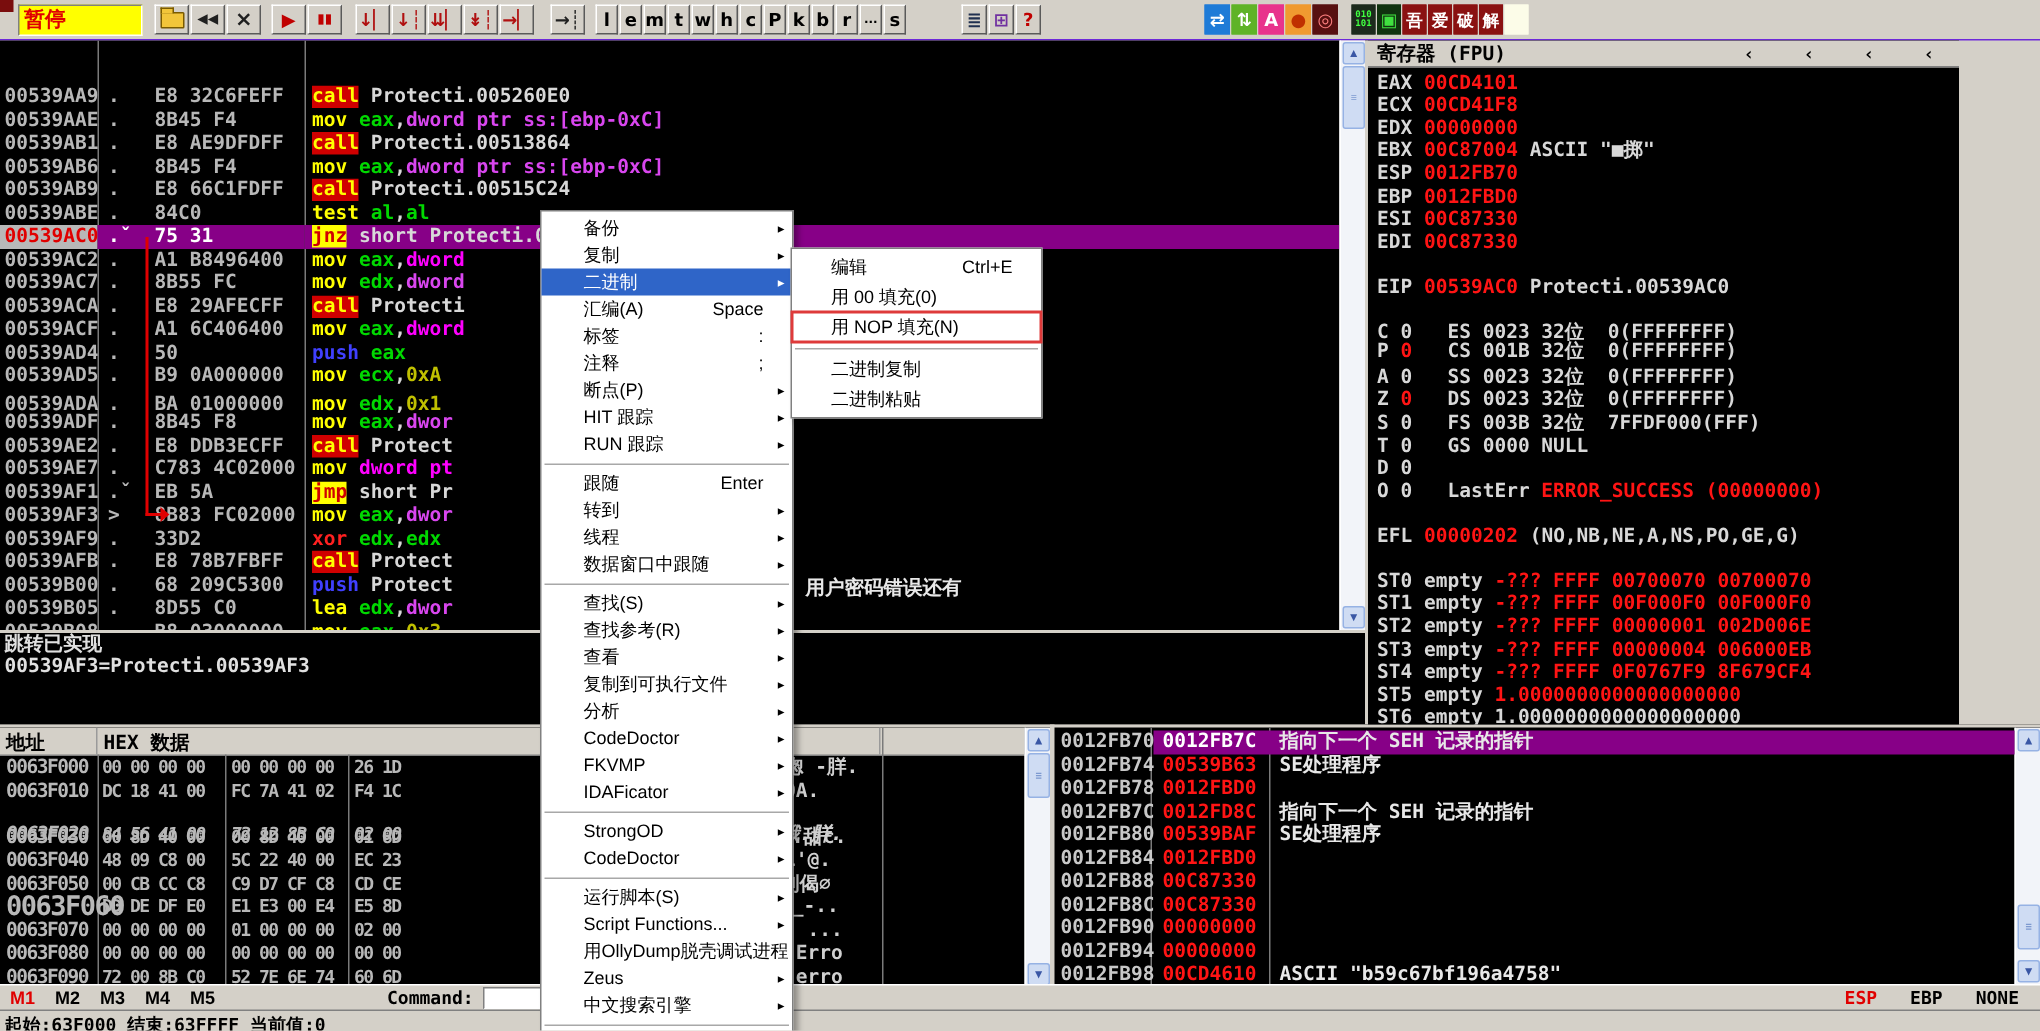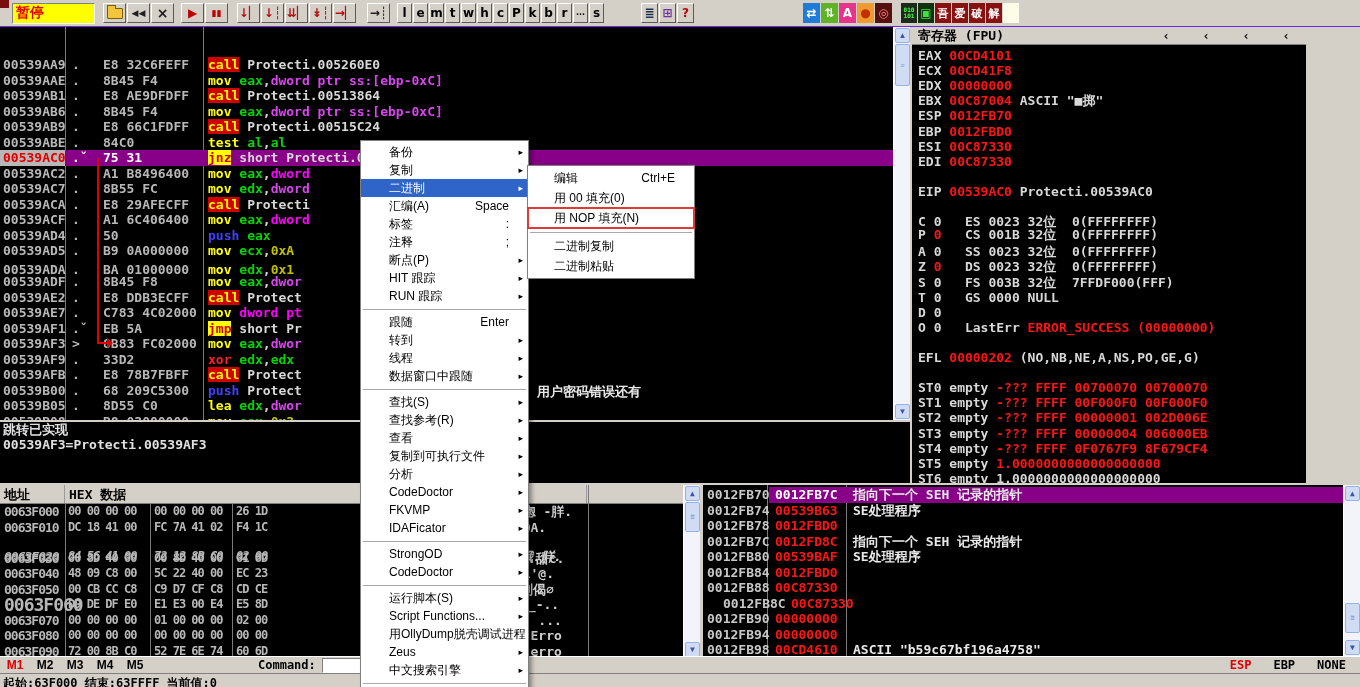--- a/index.html
+++ b/index.html
@@ -245,21 +245,21 @@
     <div class="sthumb" style="top:118px;height:30px">≡</div>
     <div class="sbtn" style="bottom:1px">▼</div>
   </div>
 <div class="srow hl" style="top: 2px;"><div class="hlband"></div><span class="s-addr">0012FB70</span><span class="s-val">0012FB7C</span><span class="s-com">指向下一个 SEH 记录的指针</span></div>
     <div class="srow" style="top: 17.5px;"><span class="s-addr">0012FB74</span><span class="s-val">00539B63</span><span class="s-com">SE处理程序</span></div>
     <div class="srow" style="top: 33px;"><span class="s-addr">0012FB78</span><span class="s-val">0012FBD0</span><span class="s-com"></span></div>
     <div class="srow" style="top: 48.5px;"><span class="s-addr">0012FB7C</span><span class="s-val">0012FD8C</span><span class="s-com">指向下一个 SEH 记录的指针</span></div>
     <div class="srow" style="top: 64px;"><span class="s-addr">0012FB80</span><span class="s-val">00539BAF</span><span class="s-com">SE处理程序</span></div>
     <div class="srow" style="top: 79.5px;"><span class="s-addr">0012FB84</span><span class="s-val">0012FBD0</span><span class="s-com"></span></div>
     <div class="srow" style="top: 95px;"><span class="s-addr">0012FB88</span><span class="s-val">00C87330</span><span class="s-com"></span></div>
-    <div class="srow" style="top: 110.5px; margin-left: 16px;"><span class="s-addr">0012FB8C</span><span class="s-val">00C87330</span><span class="s-com"></span></div>
+    <div class="srow" style="top: 110.5px;"><span class="s-addr">0012FB8C</span><span class="s-val">00C87330</span><span class="s-com"></span></div>
     <div class="srow" style="top: 126px;"><span class="s-addr">0012FB90</span><span class="s-val">00000000</span><span class="s-com"></span></div>
     <div class="srow" style="top: 141.5px;"><span class="s-addr">0012FB94</span><span class="s-val">00000000</span><span class="s-com"></span></div>
     <div class="srow" style="top: 157px;"><span class="s-addr">0012FB98</span><span class="s-val">00CD4610</span><span class="s-com">ASCII "b59c67bf196a4758"</span></div>
   </div>
 
 <div id="regs" class="blackpane mono">
   <div id="regtitle">
     <span>寄存器 (FPU)</span>
     <span style="margin-left:auto;display:flex">
       <span class="coll">‹</span>

